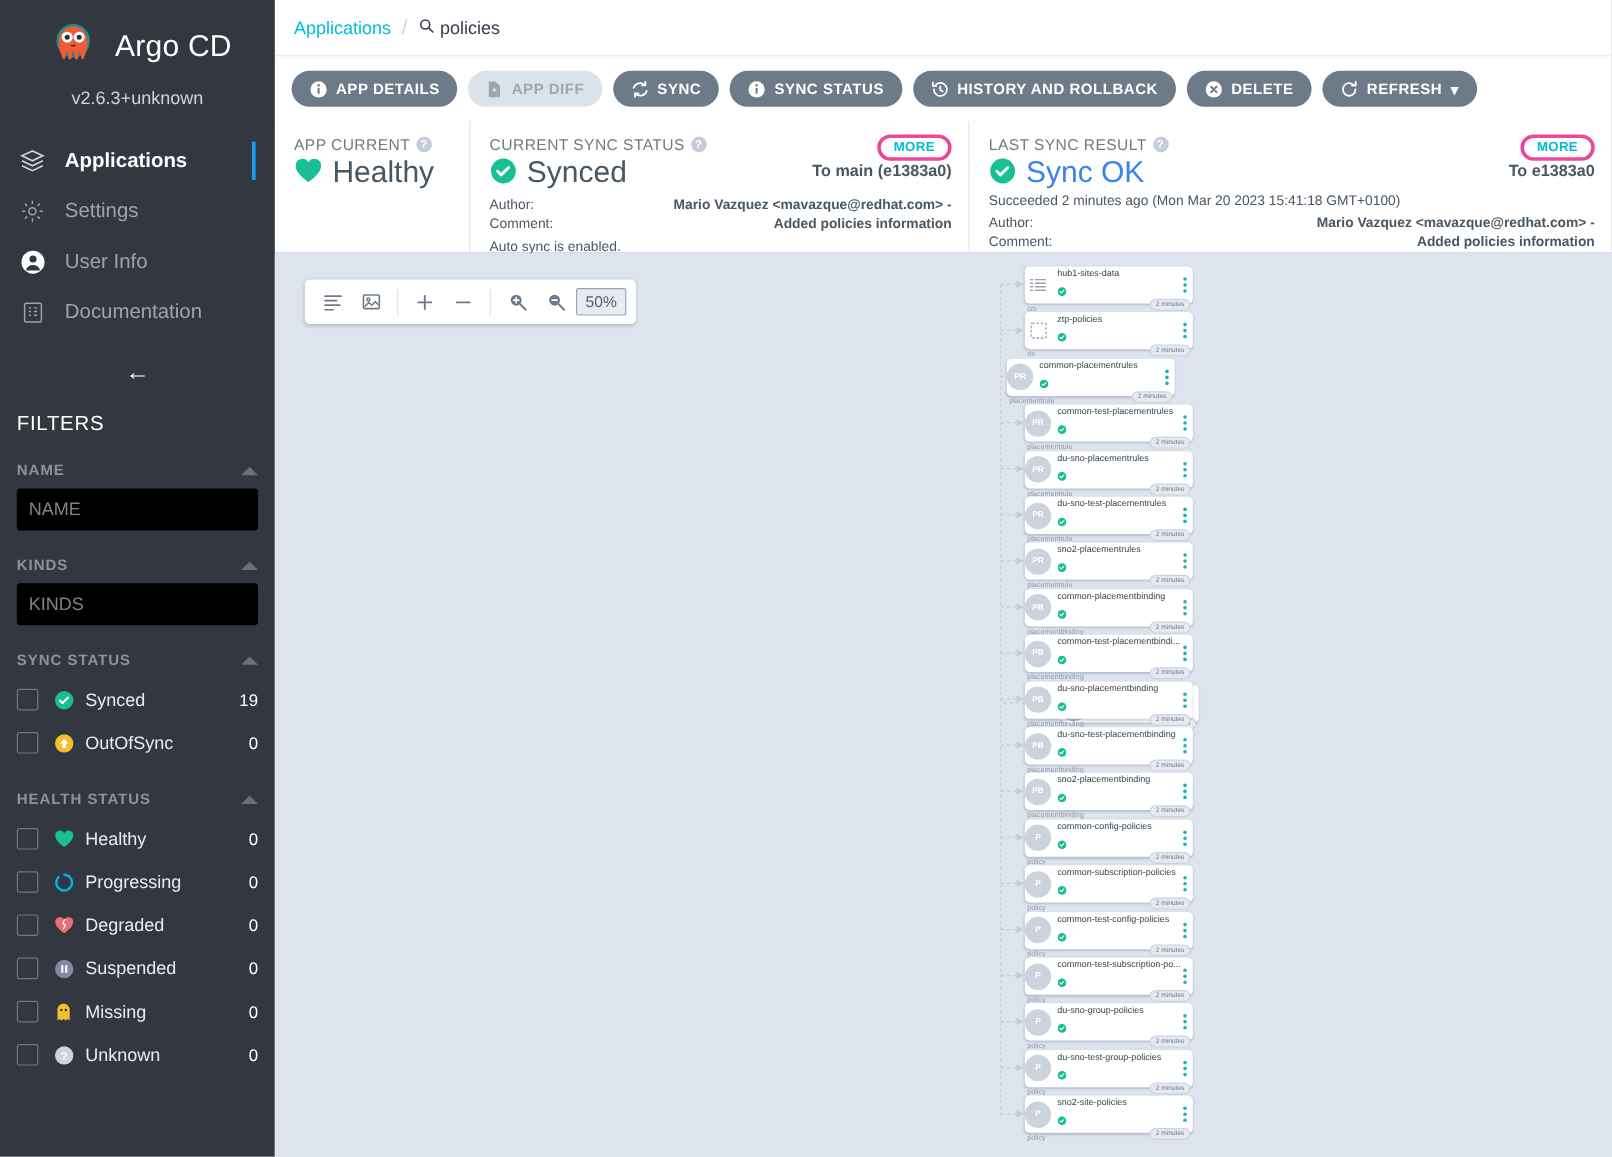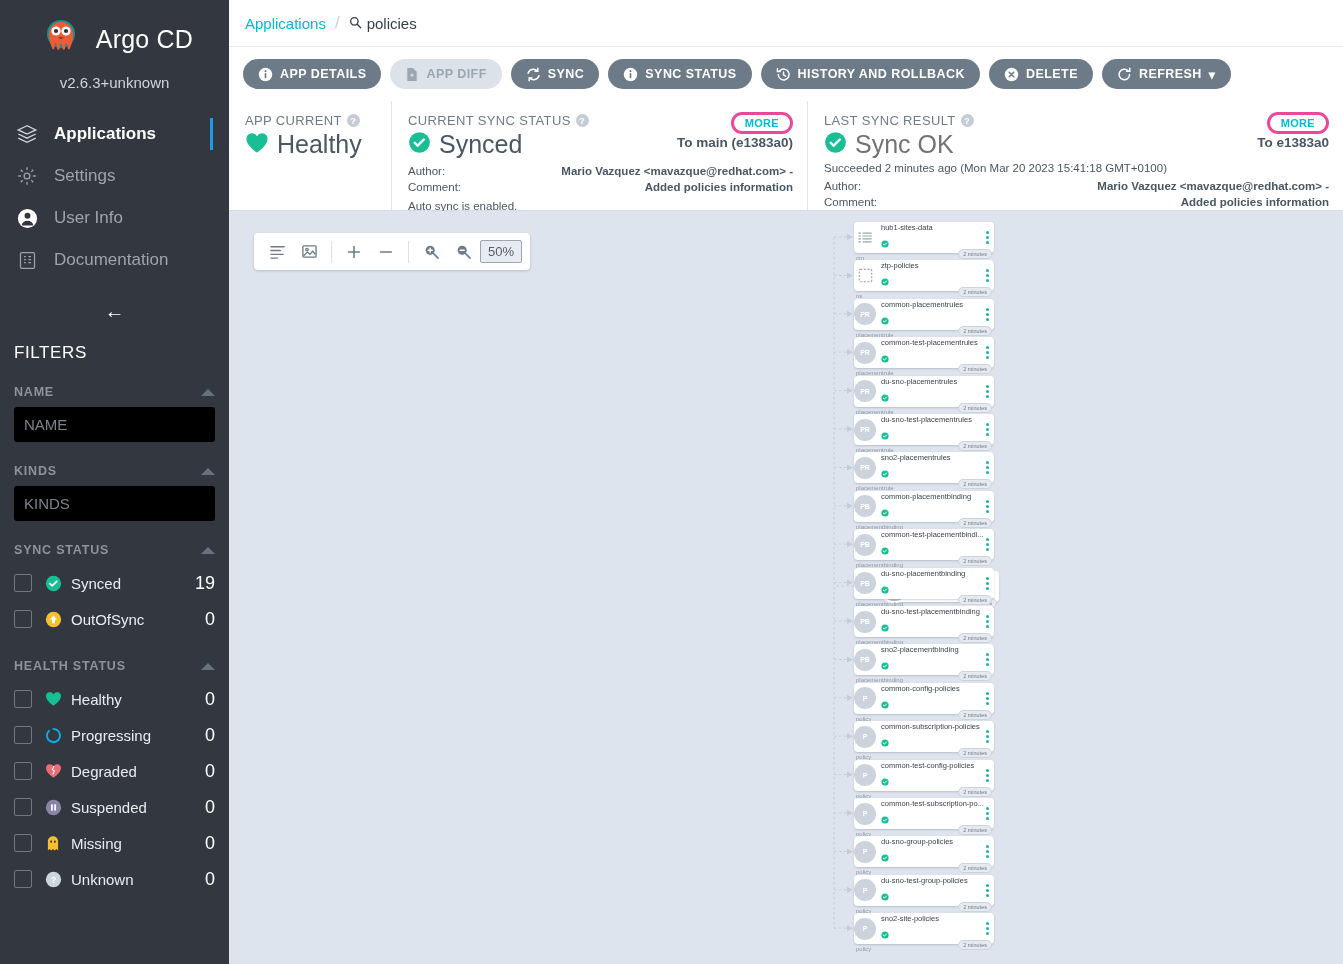--- a/index.html
+++ b/index.html
@@ -54,21 +54,21 @@
     width: 201px; height: 35px; background: #000; border: none; border-radius: 3px;
     color: #ffffff; font-size: 15px; padding: 0 10px; outline: none;
     font-family: "Liberation Sans", sans-serif;
   }
   .filter-input::placeholder { color: #7e838c; }
 
   .fl-row { display: flex; align-items: center; height: 36px; color: #e9ebee; font-size: 15px; }
   .fl-cb { width: 18px; height: 18px; border: 1px solid #6e7884; border-radius: 2px; background: transparent; flex: 0 0 18px; cursor: pointer; }
   .fl-ico { width: 26px; display: flex; justify-content: center; align-items: center; margin-left: 8px; flex: 0 0 26px; }
   .fl-label { margin-left: 5px; flex: 1; }
-  .fl-count { color: #ffffff; font-size: 18px; }
+  .fl-count { color: #ffffff; font-size: 14px; }
 
   
   .main { flex: 1; height: 964px; display: flex; flex-direction: column; background: #dee4ed; min-width: 0; }
 
   .breadcrumb-bar {
     height: 47px; background: #fff; display: flex; align-items: center;
     padding-left: 16px; gap: 9px; border-bottom: 1px solid #e6eaf0; flex: 0 0 47px;
   }
   .bc-link { color: #00bcd4; font-size: 15px; cursor: pointer; }
   .bc-sep { color: #cdd2da; font-size: 17px; }
@@ -98,21 +98,21 @@
   .st-p2 { width: 416px; }
   .st-p3 { flex: 1; }
   .st-title { color: #6d7b88; font-size: 13px; letter-spacing: .35px; display: flex; align-items: center; gap: 5px; }
   .qmark {
     width: 13px; height: 13px; border-radius: 50%; background: #c5ccd6; color: #fff;
     font-size: 9.5px; display: inline-flex; align-items: center; justify-content: center;
     font-weight: bold; cursor: pointer;
   }
   .st-big { display: flex; align-items: center; gap: 8px; margin-top: 2px; }
   .st-big-text { font-size: 25px; color: #495763; }
-  .st-big-text.green { color: #737373; }
+  .st-big-text.green { color: #3b82f6; }
   .more-pill {
     position: absolute; right: 14px; top: 11px;
     border: 3px solid #ec4899; color: #00bcd4; border-radius: 11px;
     font-size: 11px; font-weight: bold; padding: 2px 11px; cursor: pointer;
     letter-spacing: .3px;
   }
   .st-to { position: absolute; right: 14px; top: 34px; font-size: 13.5px; font-weight: bold; color: #495763; }
   .st-meta { margin-top: 4px; position: relative; }
   .meta-line { display: flex; font-size: 11.5px; color: #495763; line-height: 16px; }
   .meta-key { width: 72px; flex: 0 0 72px; }
@@ -705,21 +705,21 @@
               </div>
             </div>
             <span class="kebab">
               <i></i>
               <i></i>
               <i></i>
             </span>
             <span class="node-kind">ns</span>
             <span class="node-age">2 minutes</span>
           </div>
-          <div class="node res" style="left: 625px; top: 87.8px;">
+          <div class="node res" style="left: 610px; top: 87.8px;">
             <div class="node-icon">PR</div>
             <div class="node-body">
               <div class="node-name">common-placementrules</div>
               <div class="node-badges">
                 <span><svg width="8" height="8" viewBox="0 0 20 20">
                     <circle cx="10" cy="10" r="9" fill="#18be94"></circle>
                     <path d="M5.8 10.2l2.6 2.6 5.4-5.4" fill="none" stroke="#fff" stroke-width="2.4" stroke-linecap="round" stroke-linejoin="round"></path>
                   </svg></span>
               </div>
             </div>

